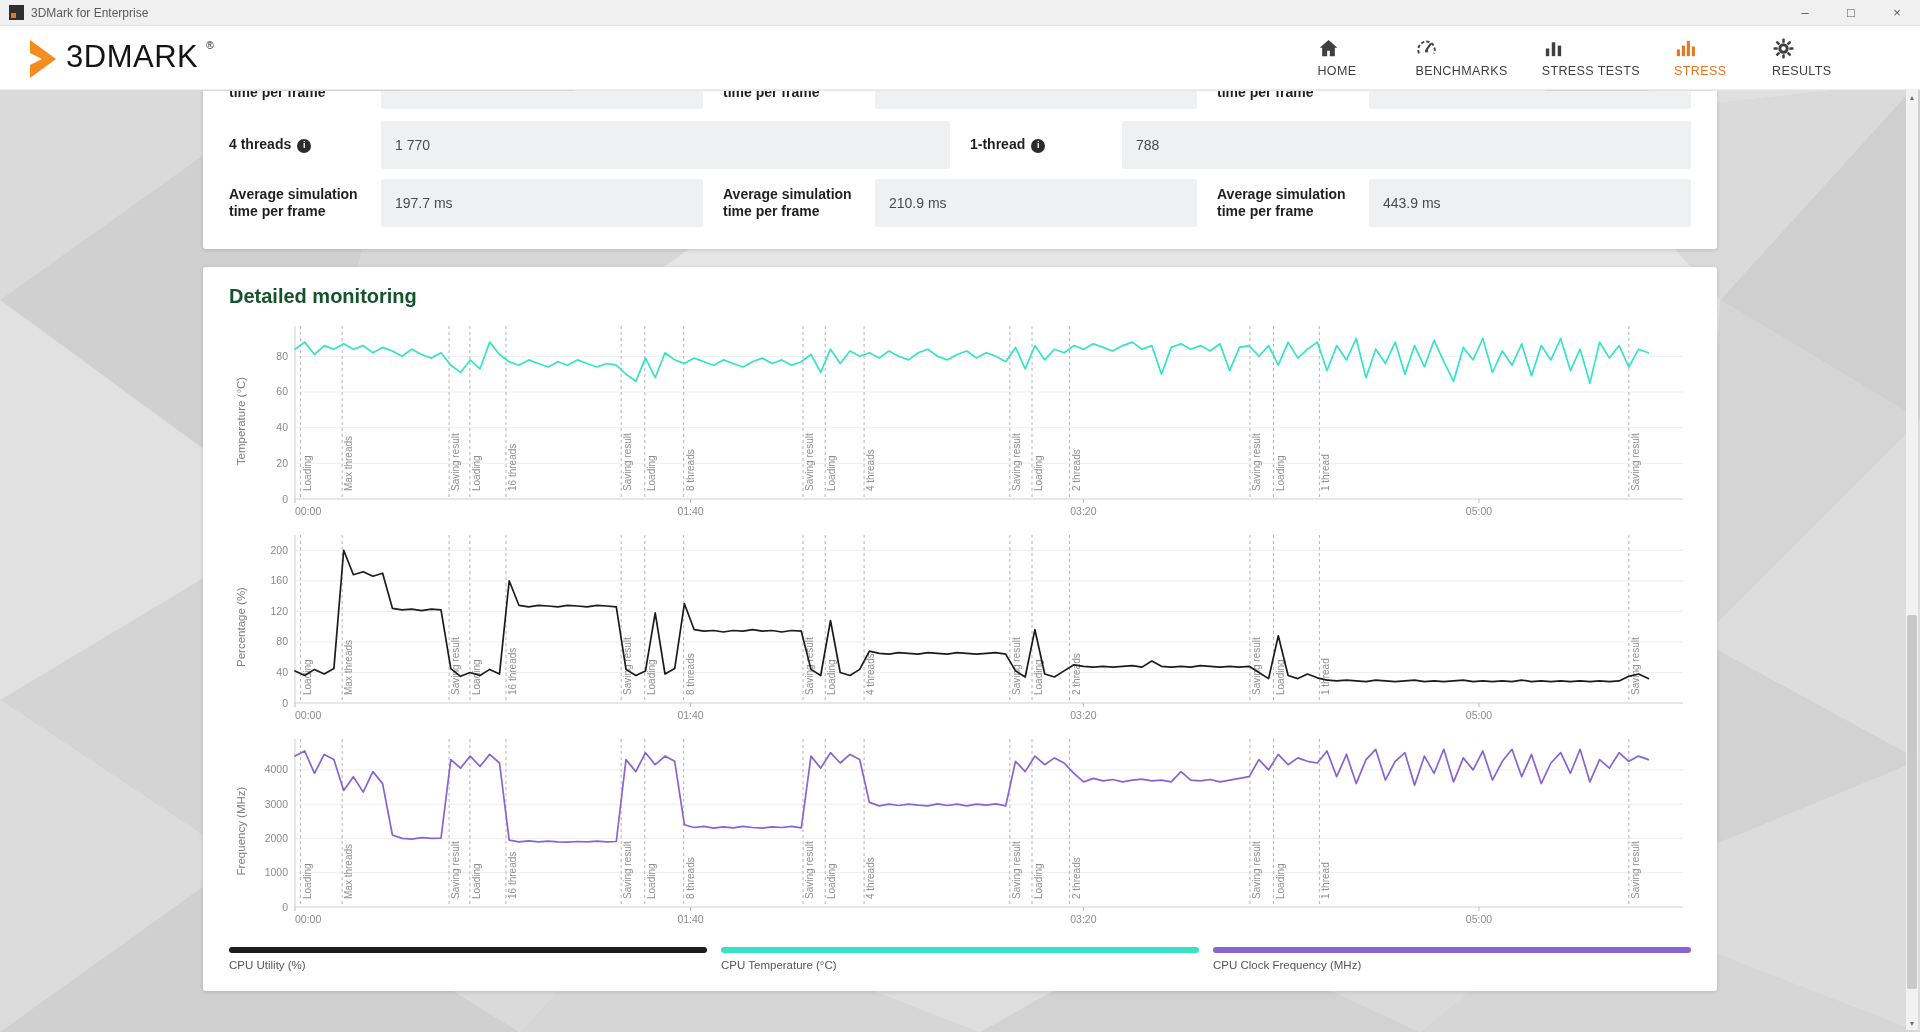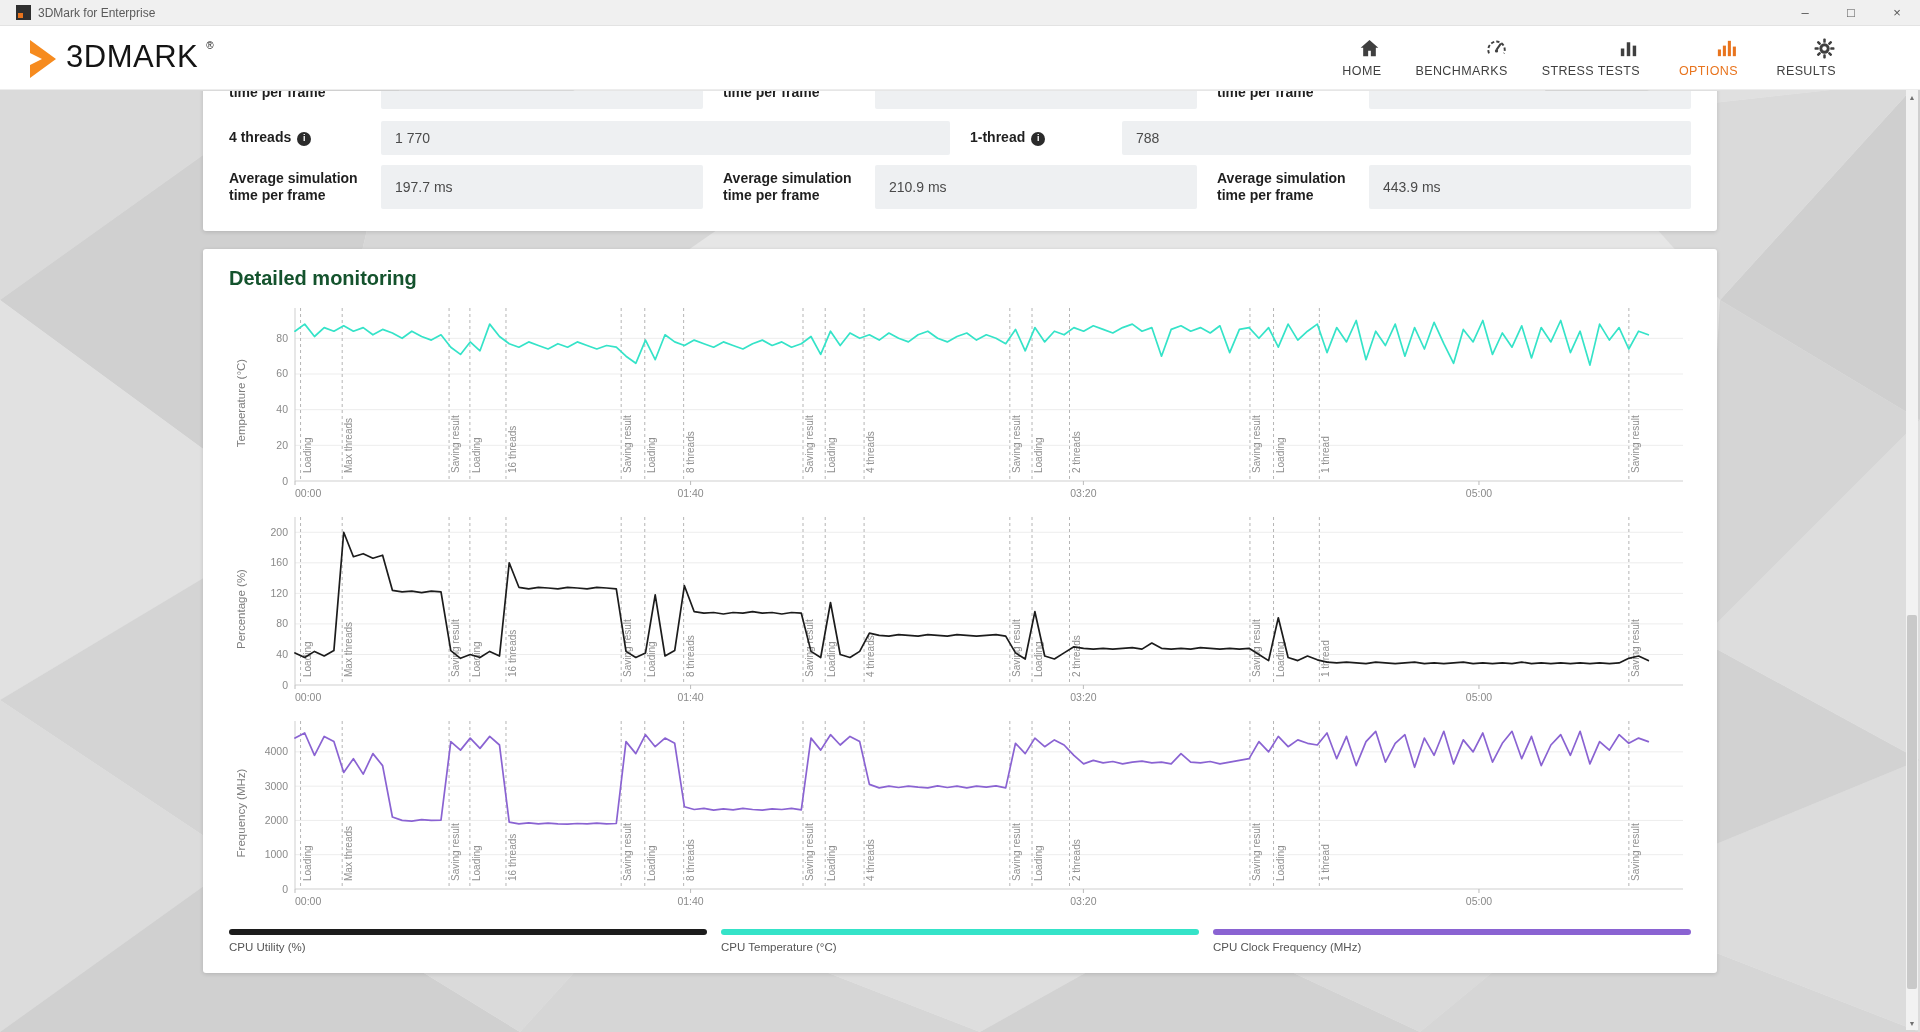--- a/index.html
+++ b/index.html
@@ -1,52 +1,52 @@
 <!DOCTYPE html>
 <html style="--accent: #e8741e;"><head>
 <meta charset="utf-8">
 <style>
   * { margin:0; padding:0; box-sizing:border-box; }
   html,body { width:1920px; height:1032px; overflow:hidden; font-family:"Liberation Sans", sans-serif; background:#e6e6e6; }
   .bg { position:fixed; left:0; top:0; z-index:0; }
 
   
-  .titlebar { position:relative; z-index:6; height:26px; background:#f0f0f0; display:flex; align-items:center; padding-left:16px; border-bottom:1px solid #e3e3e3; }
+  .titlebar { position:relative; z-index:6; height:26px; background:#f0f0f0; display:flex; align-items:center; padding-left:9px; border-bottom:1px solid #e3e3e3; }
   .app-icon { width:15px; height:15px; background:#2f2f2f; position:relative; margin-right:7px; }
   .app-icon::after { content:""; position:absolute; left:2px; bottom:2px; width:5px; height:5px; background:#e8741e; }
   .title-text { font-size:12px; color:#5a5a5a; }
   .win-controls { margin-left:auto; display:flex; height:100%; }
   .win-btn { width:46px; height:100%; display:flex; align-items:center; justify-content:center; font-size:13px; color:#555; cursor:default; }
 
   
   .header { position:relative; z-index:5; height:64px; background:#fff; display:flex; align-items:center; padding:0 26px; border-bottom:1px solid #ededed; }
   .brand { display:flex; align-items:flex-start; gap:8px; }
   .brand-arrow { display:block; margin-top:2px; }
   .brand-text { font-size:31px; font-weight:400; color:#141414; letter-spacing:0.5px; line-height:44px; }
   .brand-reg { font-size:10px; color:#141414; margin-top:5px; }
   .nav { margin-left:auto; display:flex; align-items:center; gap:34px; padding-right:58px; }
-  .nav-item { display:flex; flex-direction:column; align-items:flex-end; color:#3f3f3f; cursor:pointer; min-width:64px; }
+  .nav-item { display:flex; flex-direction:column; align-items:flex-start; color:#3f3f3f; cursor:pointer; min-width:64px; }
   .nav-item.active { color:var(--accent,#e8741e); }
   .nav-icon svg { display:block; }
   .nav-label { font-size:12.5px; letter-spacing:0.4px; margin-top:4px; white-space:nowrap; }
 
   
   .content { position:absolute; left:0; right:0; top:91px; bottom:0; z-index:2; overflow:hidden; padding:0 203px; }
   .card { background:#fff; border-radius:3px; box-shadow:0 1px 4px rgba(0,0,0,0.14); }
   .card1 { margin-top:-24px; padding:8px 26px 22px; }
   .card2 { margin-top:18px; padding:18px 26px 20px; }
 
   .res-row { display:flex; gap:20px; }
   .res-row.partial { margin-top:0; }
   .res-row.rowb { margin-top:12px; }
   .res-row.rowc { margin-top:10px; }
   .res-col { flex:1; display:flex; align-items:center; }
   .res-label { width:152px; flex-shrink:0; font-size:14px; font-weight:bold; color:#1f1f1f; line-height:1.25; padding-right:10px; }
   .res-row.partial .res-label { align-self:flex-end; margin-bottom:8px; }
-  .res-box { flex:1; background:#eef0f2; border-radius:2px; min-height:34px; display:flex; align-items:center; padding:0 14px; font-size:14px; color:#4a4a4a; }
+  .res-box { flex:1; background:#eef0f2; border-radius:2px; min-height:34px; display:flex; align-items:center; padding:16px 14px; font-size:14px; color:#4a4a4a; }
   .res-box.tall { min-height:44px; }
   .info { display:inline-flex; width:14px; height:14px; border-radius:50%; background:#2b2b2b; color:#fff; font-size:9px; font-weight:bold; align-items:center; justify-content:center; margin-left:6px; vertical-align:1px; cursor:pointer; }
 
   .card-title { font-size:20px; font-weight:600; color:#14532d; margin-bottom:10px; }
   .chart-row { display:flex; margin-top:4px; }
   .ytitle { width:24px; display:flex; align-items:center; justify-content:center; }
   .ytitle span { display:block; transform:rotate(-90deg); white-space:nowrap; font-size:11.5px; color:#7d7d7d; }
   .chart-box { flex:1; height:205px; }
   .chart-box.short { height:200px; }
 
@@ -138,21 +138,21 @@
     </div>
     <div class="nav-item active">
       <span class="nav-icon">
         <svg width="23" height="23" viewBox="0 0 24 24" fill="currentColor">
           <rect x="3" y="13" width="3.2" height="7"></rect>
             <rect x="8.2" y="9" width="3.2" height="11"></rect>
             <rect x="13.4" y="4" width="3.2" height="16"></rect>
             <rect x="18.6" y="10" width="3.2" height="10"></rect>
         </svg>
       </span>
-      <span class="nav-label">OPTIONS</span>
+      <span class="nav-label">STRESS</span>
     </div>
     <div class="nav-item">
       <span class="nav-icon">
         <svg width="23" height="23" viewBox="0 0 24 24" fill="currentColor">
           <circle cx="12" cy="12" r="5.4"></circle>
           <g>
             <rect x="10.7" y="1.6" width="2.6" height="4.4" rx="0.9"></rect>
             <rect x="10.7" y="1.6" width="2.6" height="4.4" rx="0.9" transform="rotate(45 12 12)"></rect>
             <rect x="10.7" y="1.6" width="2.6" height="4.4" rx="0.9" transform="rotate(90 12 12)"></rect>
             <rect x="10.7" y="1.6" width="2.6" height="4.4" rx="0.9" transform="rotate(135 12 12)"></rect>

